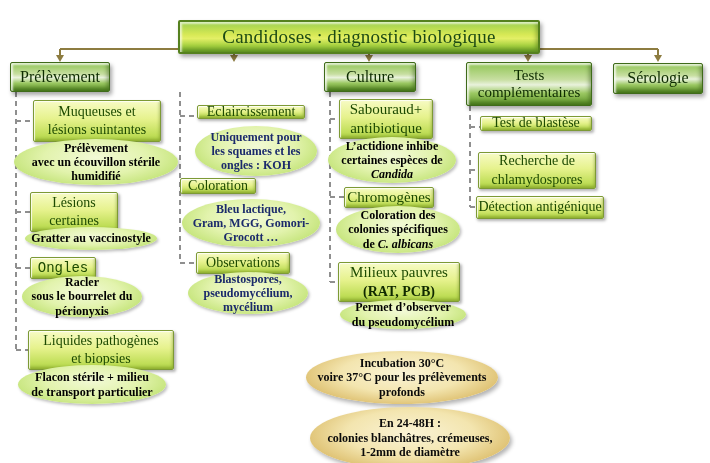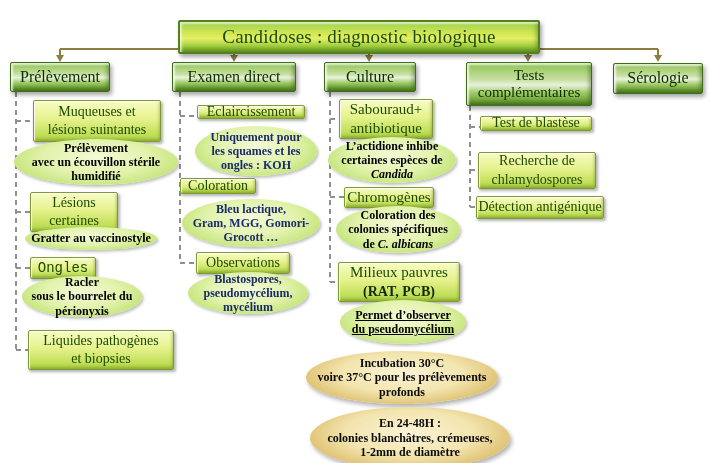--- a/index.html
+++ b/index.html
@@ -71,21 +71,21 @@
   .e-b2{left:180px;top:178px;width:76px;height:16px;}
   .e-n2{left:182px;top:199px;width:138px;height:48px;}
   .e-b3{left:196px;top:252px;width:94px;height:22px;}
   .e-n3{left:188px;top:272px;width:120px;height:42px;}
   
   .k-b1{left:339px;top:99px;width:94px;height:40px;}
   .k-n1{left:328px;top:137px;width:128px;height:46px;}
   .k-b2{left:344px;top:187px;width:90px;height:21px;}
   .k-n2{left:336px;top:206px;width:124px;height:47px;}
   .k-b3{left:338px;top:262px;width:122px;height:40px;flex-direction:column;}
-  .k-n3{left:340px;top:300px;width:126px;height:44px;text-decoration:underline;}
+  .k-n3{left:340px;top:300px;width:126px;height:29px;}
   
   .t-b1{left:480px;top:116px;width:112px;height:15px;}
   .t-b2{left:478px;top:152px;width:118px;height:37px;font-family:Liberation Serif, serif;}
   .t-b3{left:476px;top:196px;width:128px;height:23px;}
   
   .tan1{left:306px;top:351px;width:192px;height:53px;}
   .tan2{left:310px;top:407px;width:200px;height:62px;}
 </style>
 </head>
 <body>
@@ -128,40 +128,41 @@
       <path d="M470 106 V207"></path>
       <path d="M470 127 H480"></path>
         <path d="M470 170 H478"></path>
         <path d="M470 207 H476"></path>
     </g>
   </svg>
 
   <div class="node title-box">Candidoses : diagnostic biologique</div>
 
   <div class="node hdr" id="hdr-prelevement">Prélèvement</div>
-  <div class="node hdr" id="hdr-examen">Examen direct</div>
   <div class="node hdr" id="hdr-culture">Culture</div>
   <div class="node hdr" id="hdr-tests">Tests
 complémentaires</div>
   <div class="node hdr" id="hdr-serologie">Sérologie</div>
 
   <div class="node box p-b1">Muqueuses et
 lésions suintantes</div>
   <div class="node note p-n1">Prélèvement
 avec un écouvillon stérile
 humidifié</div>
   <div class="node box p-b2">Lésions
 certaines</div>
   <div class="node note p-n2">Gratter au vaccinostyle</div>
   <div class="node box p-b3">Ongles</div>
   <div class="node note p-n3">Racler
 sous le bourrelet du
 périonyxis</div>
   <div class="node box p-b4">Liquides pathogènes
 et biopsies</div>
+  <div class="node note p-n4">Flacon stérile + milieu
+de transport particulier</div>
 
   <div class="node box e-b1">Eclaircissement</div>
   <div class="node note navy e-n1">Uniquement pour
 les squames et les
 ongles : KOH</div>
   <div class="node box e-b2">Coloration</div>
   <div class="node note navy e-n2">Bleu lactique,
 Gram, MGG, Gomori-
 Grocott …</div>
   <div class="node box e-b3">Observations</div>

